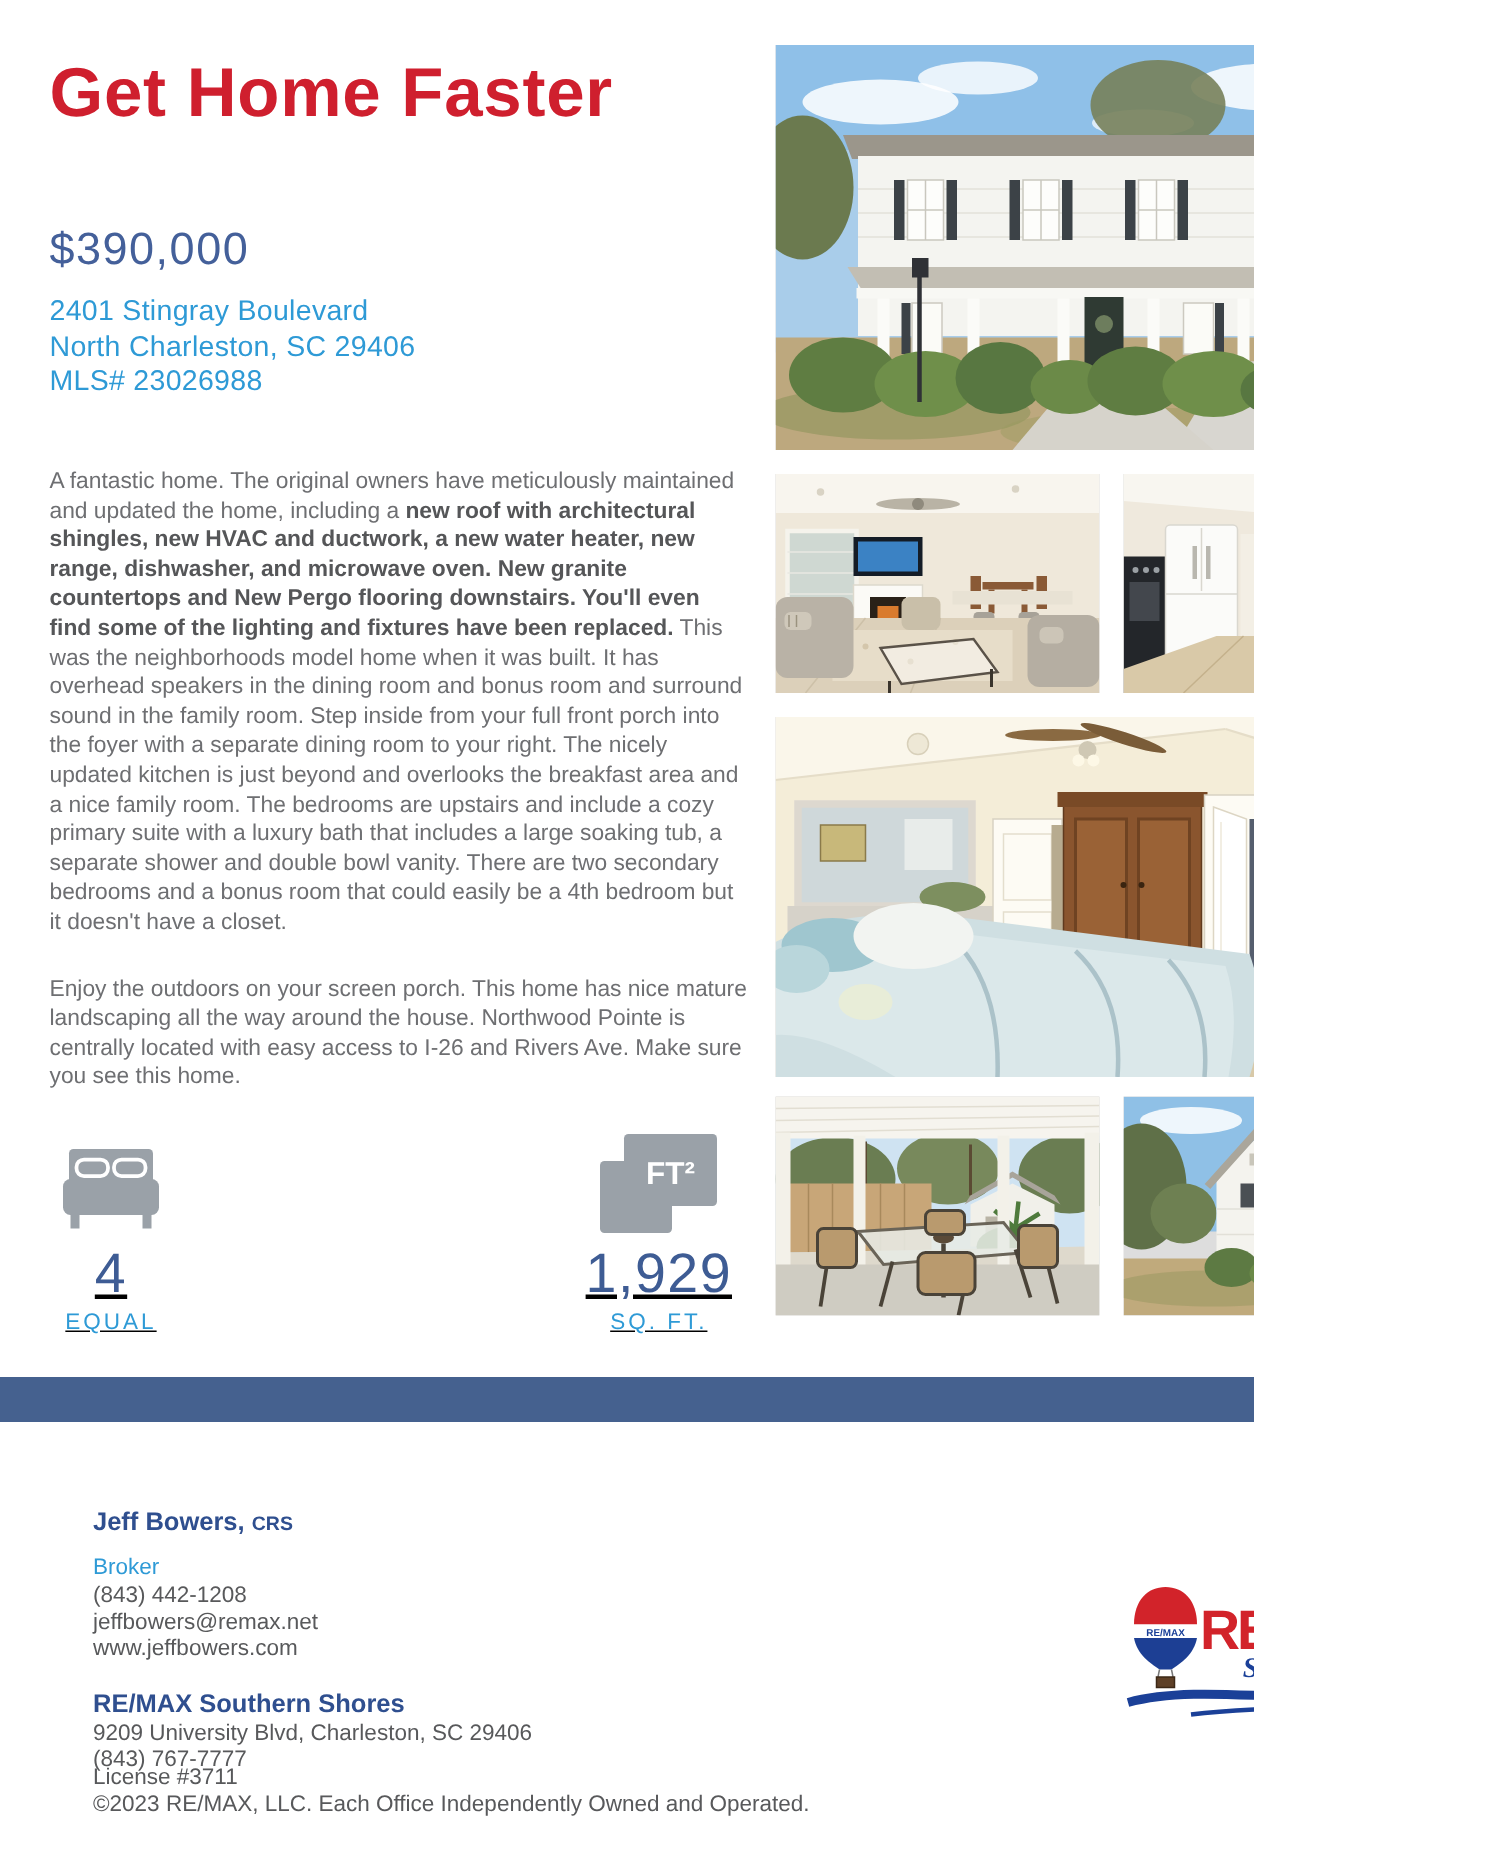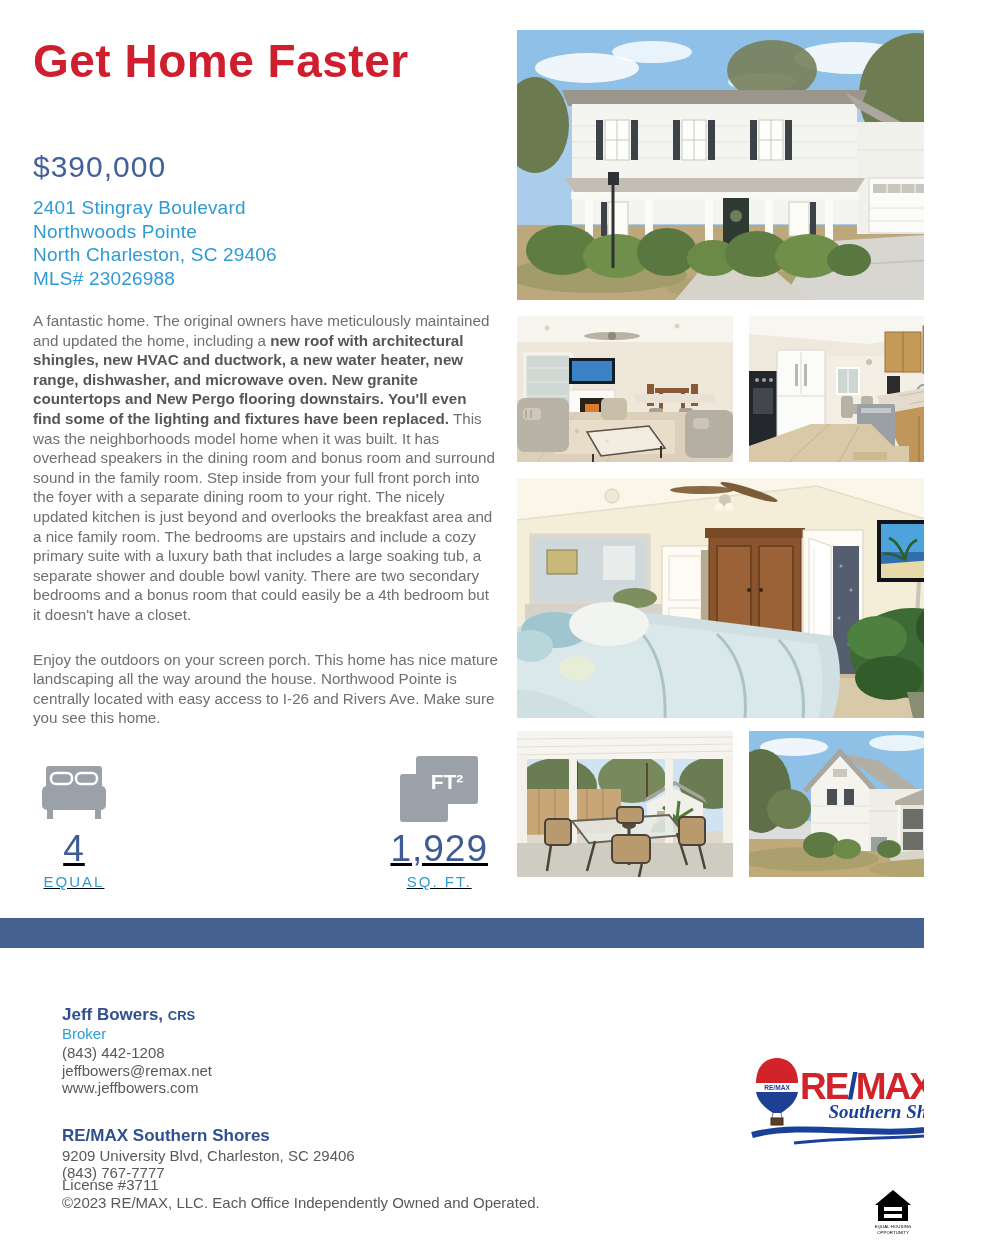--- a/index.html
+++ b/index.html
@@ -1,16 +1,16 @@
 <!DOCTYPE html>
 <html><head>
 <meta charset="utf-8">
 <style>
   html,body{margin:0;padding:0;background:#ffffff;}
-  .page{position:relative;width:924px;height:1250px;background:#ffffff;overflow:hidden;
+  .page{position:relative;width:836px;height:1250px;background:#ffffff;overflow:hidden;
         font-family:"Liberation Sans",sans-serif;}
   .abs{position:absolute;}
 
   .title{left:33px;top:34px;font-size:46px;font-weight:bold;letter-spacing:.5px;color:#cf1f2e;}
   .price{left:33px;top:150px;font-size:30px;letter-spacing:1px;color:#44609a;}
   .address{left:33px;top:196px;font-size:19px;line-height:23.5px;color:#2e9ad6;letter-spacing:.2px;}
 
   .description{left:33px;top:311px;width:465px;font-size:15.2px;line-height:19.6px;color:#6e6f72;}
   .description p{margin:0;}
   .description .p2{margin-top:25px;}
@@ -27,42 +27,41 @@
   .ph-main{left:517px;top:30px;width:453px;height:270px;}
   .ph-living{left:517px;top:316px;width:216px;height:146px;}
   .ph-kitchen{left:749px;top:316px;width:221px;height:146px;}
   .ph-bedroom{left:517px;top:478px;width:453px;height:240px;}
   .ph-porch{left:517px;top:731px;width:216px;height:146px;}
   .ph-back{left:749px;top:731px;width:221px;height:146px;}
 
   .band{left:0;top:865px;width:1000px;height:85px;}
 
   .agent{left:62px;top:1006px;font-size:15px;line-height:17.5px;color:#58595b;}
-  .agent-name{font-size:17px;font-weight:bold;color:#2f4f8f;margin-bottom:0;}
+  .agent-name{font-size:17px;font-weight:bold;color:#2f4f8f;margin-bottom:11px;}
   .agent-name .crs{font-size:13px;}
   .agent-title{color:#2e9ad6;margin-bottom:2px;}
 
   .office{left:62px;top:1116px;font-size:15px;line-height:17.5px;color:#58595b;margin-top:11px;}
   .office-name{font-size:17px;font-weight:bold;color:#2f4f8f;margin-bottom:2px;}
 
   .legal{left:62px;top:1176px;font-size:15px;line-height:17.5px;color:#58595b;}
 
   .remax-logo{left:750px;top:1055px;width:218px;height:95px;}
   .eho{left:872px;top:1188px;width:42px;height:48px;}
 </style>
 </head>
 <body>
 
 <div class="page">
 
   <div class="abs title">Get Home Faster</div>
   <div class="abs price">$390,000</div>
   <div class="abs address">
       <div>2401 Stingray Boulevard</div>
-      <div>Northwoods Pointe</div>
       <div>North Charleston, SC 29406</div>
       <div>MLS# 23026988</div>
     </div>
 
   <div class="abs description">
     <p><span>A fantastic home. The original owners have meticulously maintained and updated the home, including a </span><span class="desc-bold">new roof with architectural shingles, new HVAC and ductwork, a new water heater, new range, dishwasher, and microwave oven. New granite countertops and New Pergo flooring downstairs. You'll even find some of the lighting and fixtures have been replaced.</span><span> This was the neighborhoods model home when it was built. It has overhead speakers in the dining room and bonus room and surround sound in the family room. Step inside from your full front porch into the foyer with a separate dining room to your right. The nicely updated kitchen is just beyond and overlooks the breakfast area and a nice family room. The bedrooms are upstairs and include a cozy primary suite with a luxury bath that includes a large soaking tub, a separate shower and double bowl vanity. There are two secondary bedrooms and a bonus room that could easily be a 4th bedroom but it doesn't have a closet.</span></p>
     <p class="p2">Enjoy the outdoors on your screen porch. This home has nice mature landscaping all the way around the house. Northwood Pointe is centrally located with easy access to I-26 and Rivers Ave. Make sure you see this home.</p>
   </div>
 
   <div class="abs stats">

